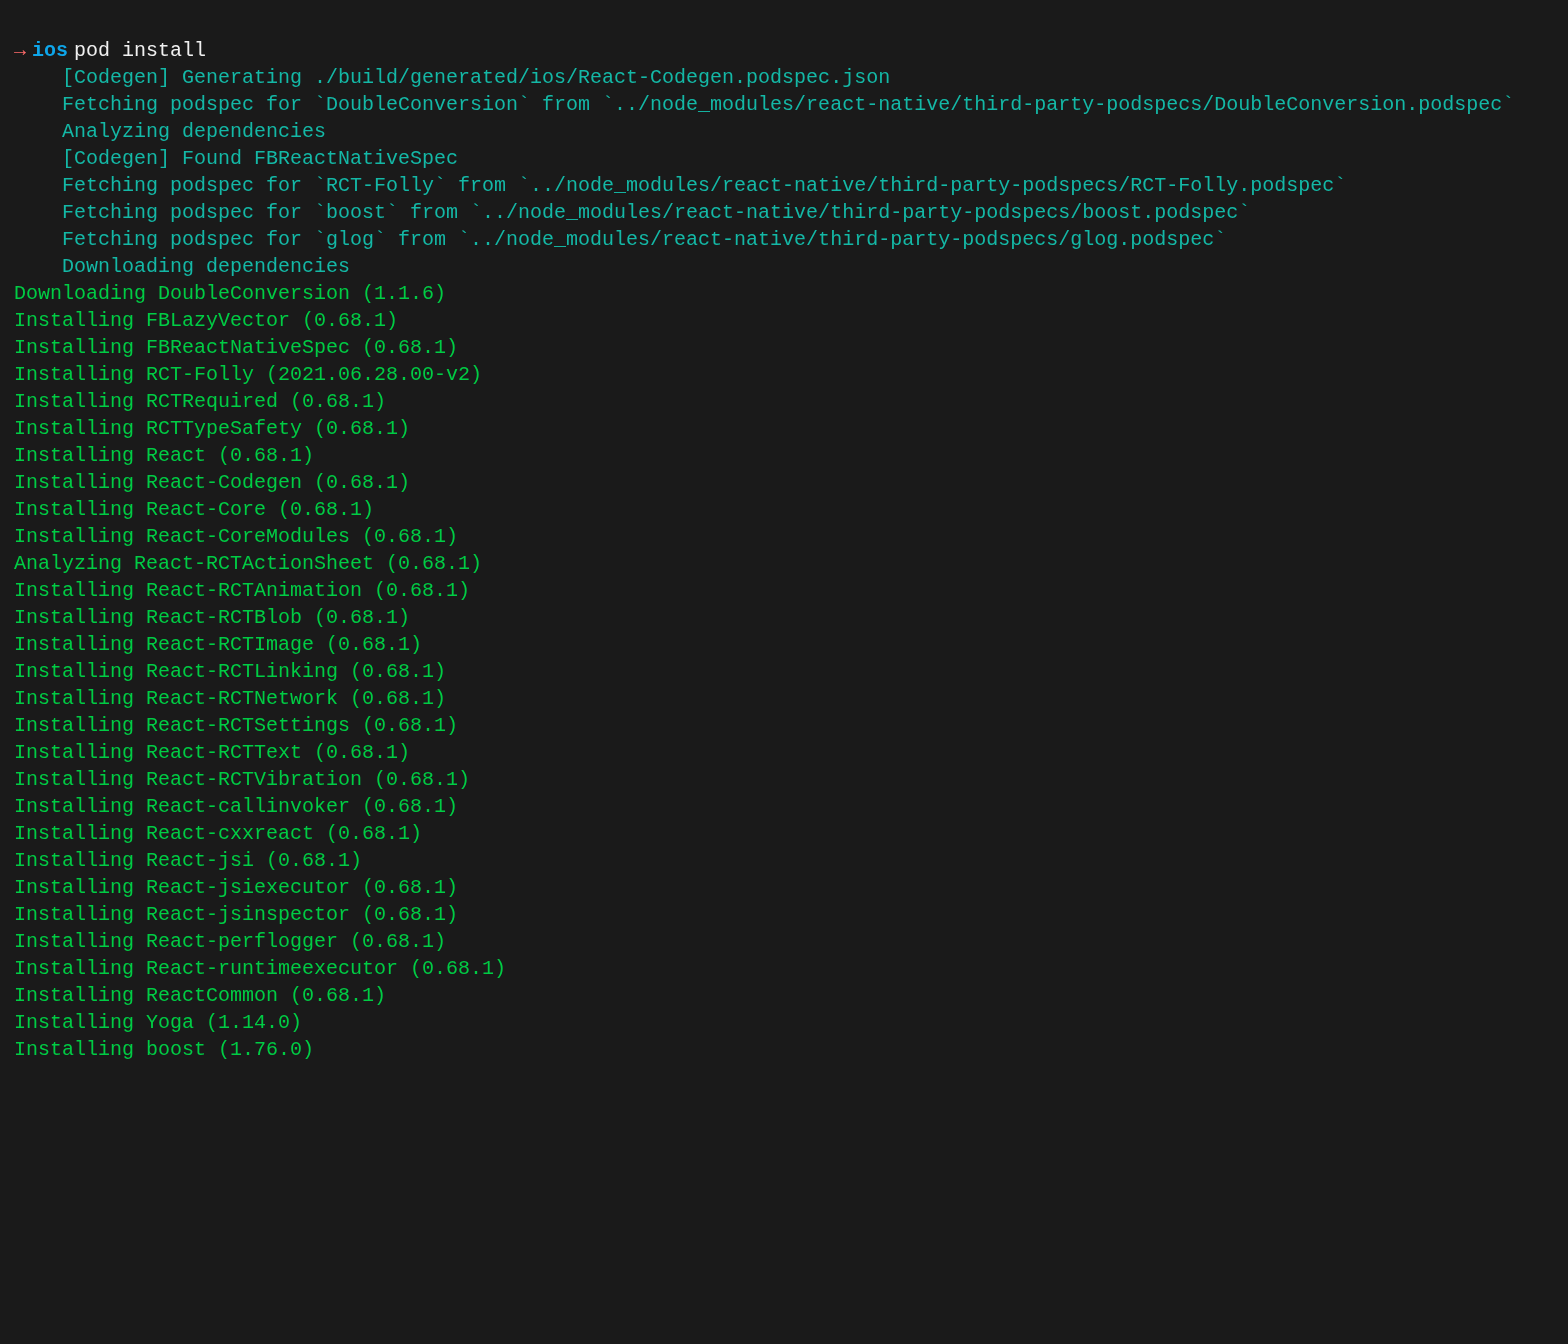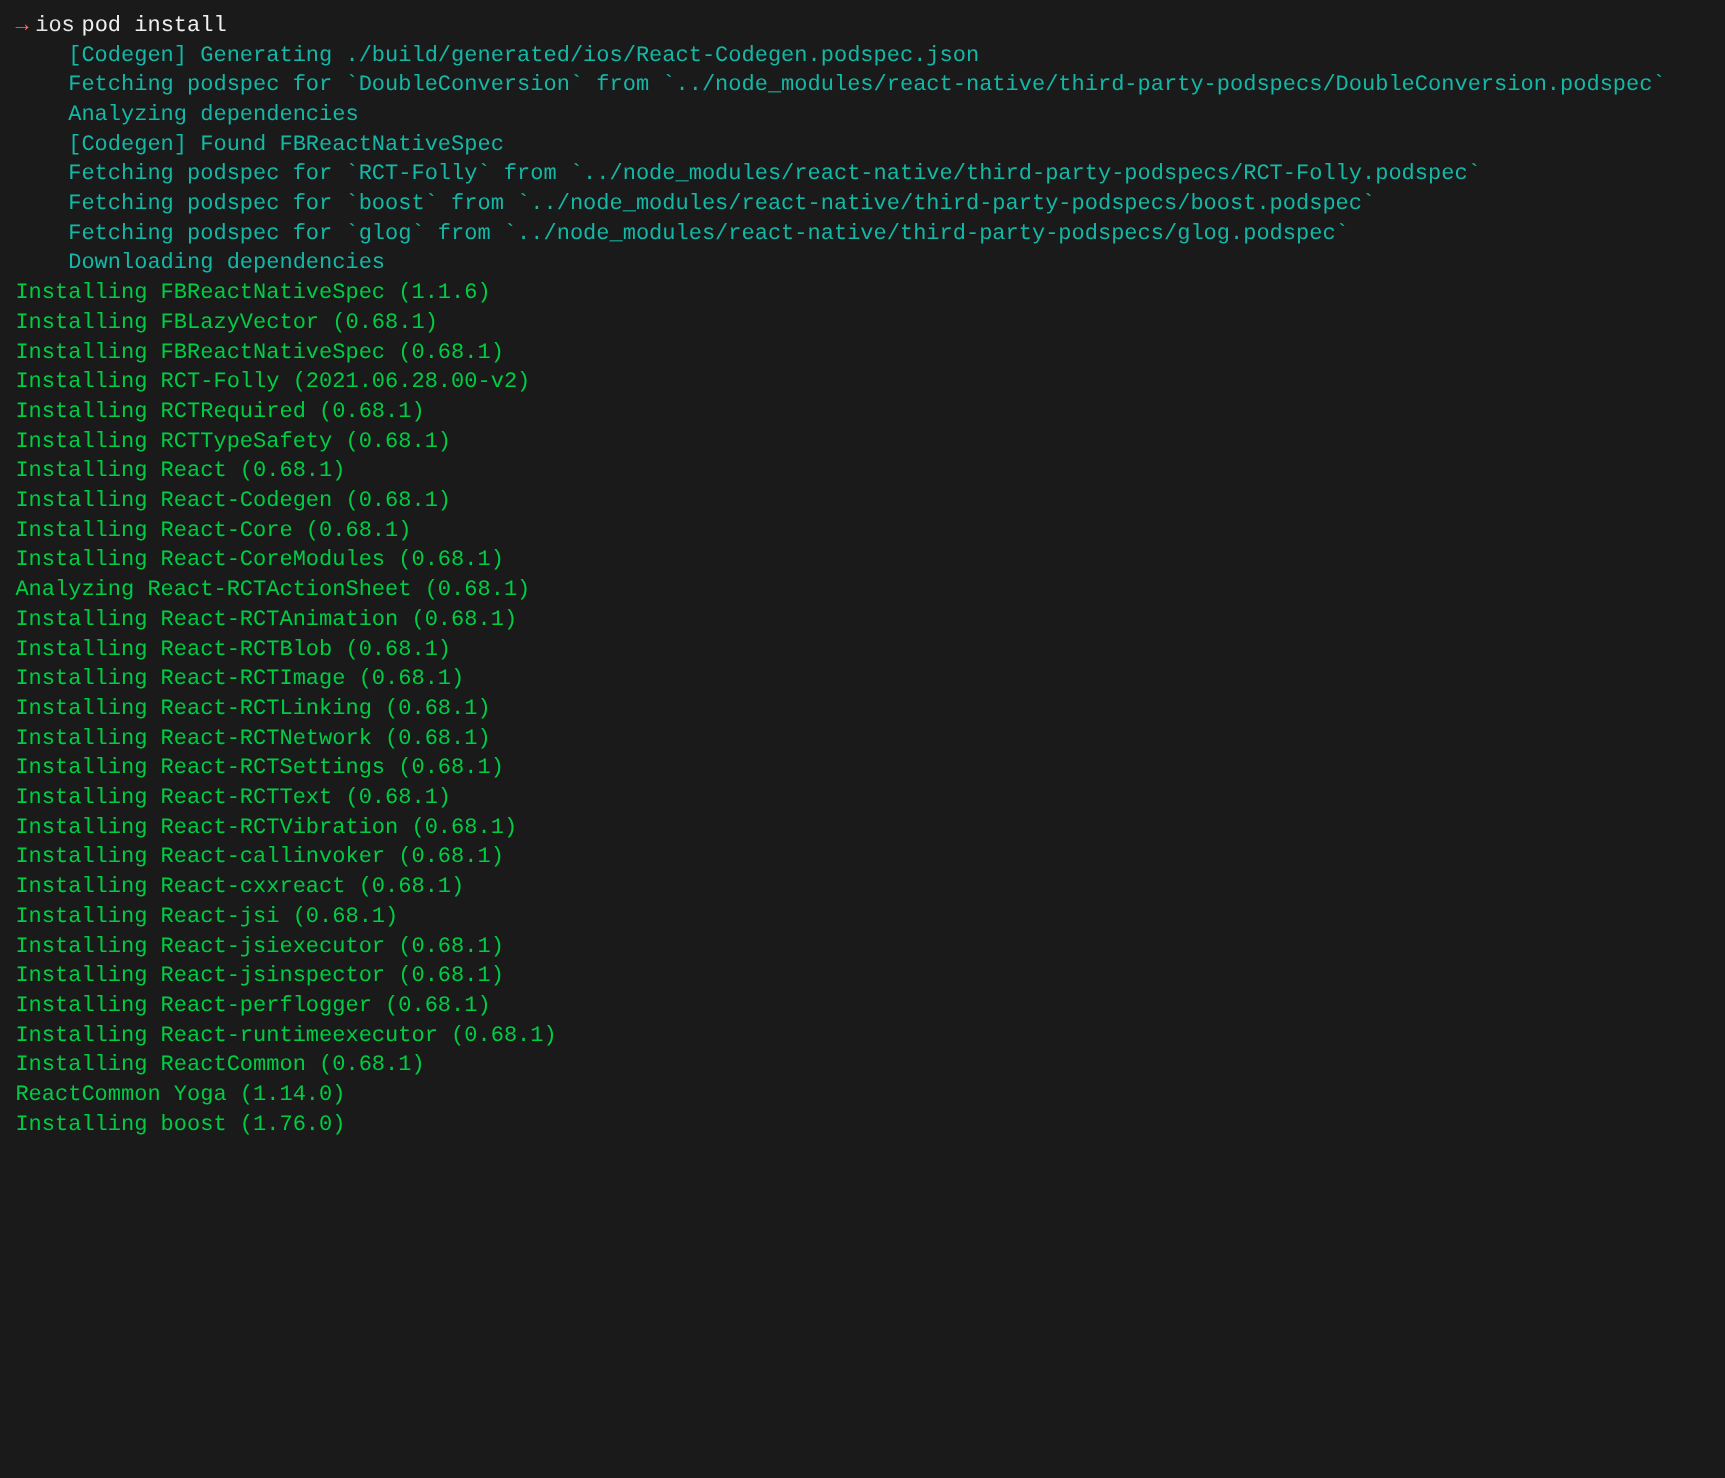--- a/index.html
+++ b/index.html
@@ -35,23 +35,24 @@
       display: flex;
       align-items: baseline;
     }
 
     .arrow {
       color: #ff6b6b;
       margin-right: 6px;
     }
 
     .ios-label {
-      color: #e5e5e5;
-      font-weight: normal;
+      color: #0ea5e9;
+      font-weight: bold;
       margin-right: 6px;
+      margin-top: 27px;
     }
 
     .prompt-cmd {
       color: #f0f0f0;
     }
 
     .white {
       color: #14b8a6;
       margin-left: 48px;
     }
@@ -73,21 +74,21 @@
 
   <div id="output-lines">
       <span class="line white">[Codegen] Generating ./build/generated/ios/React-Codegen.podspec.json</span>
       <span class="line white">Fetching podspec for `DoubleConversion` from `../node_modules/react-native/third-party-podspecs/DoubleConversion.podspec`</span>
       <span class="line white">Analyzing dependencies</span>
       <span class="line white">[Codegen] Found FBReactNativeSpec</span>
       <span class="line white">Fetching podspec for `RCT-Folly` from `../node_modules/react-native/third-party-podspecs/RCT-Folly.podspec`</span>
       <span class="line white">Fetching podspec for `boost` from `../node_modules/react-native/third-party-podspecs/boost.podspec`</span>
       <span class="line white">Fetching podspec for `glog` from `../node_modules/react-native/third-party-podspecs/glog.podspec`</span>
       <span class="line white">Downloading dependencies</span>
-      <span class="line green">Installing FBReactNativeSpec (1.1.6)</span>
+      <span class="line green">Downloading DoubleConversion (1.1.6)</span>
       <span class="line green">Installing FBLazyVector (0.68.1)</span>
       <span class="line green">Installing FBReactNativeSpec (0.68.1)</span>
       <span class="line green">Installing RCT-Folly (2021.06.28.00-v2)</span>
       <span class="line green">Installing RCTRequired (0.68.1)</span>
       <span class="line green">Installing RCTTypeSafety (0.68.1)</span>
       <span class="line green">Installing React (0.68.1)</span>
       <span class="line green">Installing React-Codegen (0.68.1)</span>
       <span class="line green">Installing React-Core (0.68.1)</span>
       <span class="line green">Installing React-CoreModules (0.68.1)</span>
       <span class="line green">Analyzing React-RCTActionSheet (0.68.1)</span>
@@ -100,17 +101,17 @@
       <span class="line green">Installing React-RCTText (0.68.1)</span>
       <span class="line green">Installing React-RCTVibration (0.68.1)</span>
       <span class="line green">Installing React-callinvoker (0.68.1)</span>
       <span class="line green">Installing React-cxxreact (0.68.1)</span>
       <span class="line green">Installing React-jsi (0.68.1)</span>
       <span class="line green">Installing React-jsiexecutor (0.68.1)</span>
       <span class="line green">Installing React-jsinspector (0.68.1)</span>
       <span class="line green">Installing React-perflogger (0.68.1)</span>
       <span class="line green">Installing React-runtimeexecutor (0.68.1)</span>
       <span class="line green">Installing ReactCommon (0.68.1)</span>
-      <span class="line green">ReactCommon Yoga (1.14.0)</span>
+      <span class="line green">Installing Yoga (1.14.0)</span>
       <span class="line green">Installing boost (1.76.0)</span>
     </div>
 
 </div>
 
 </body></html>

